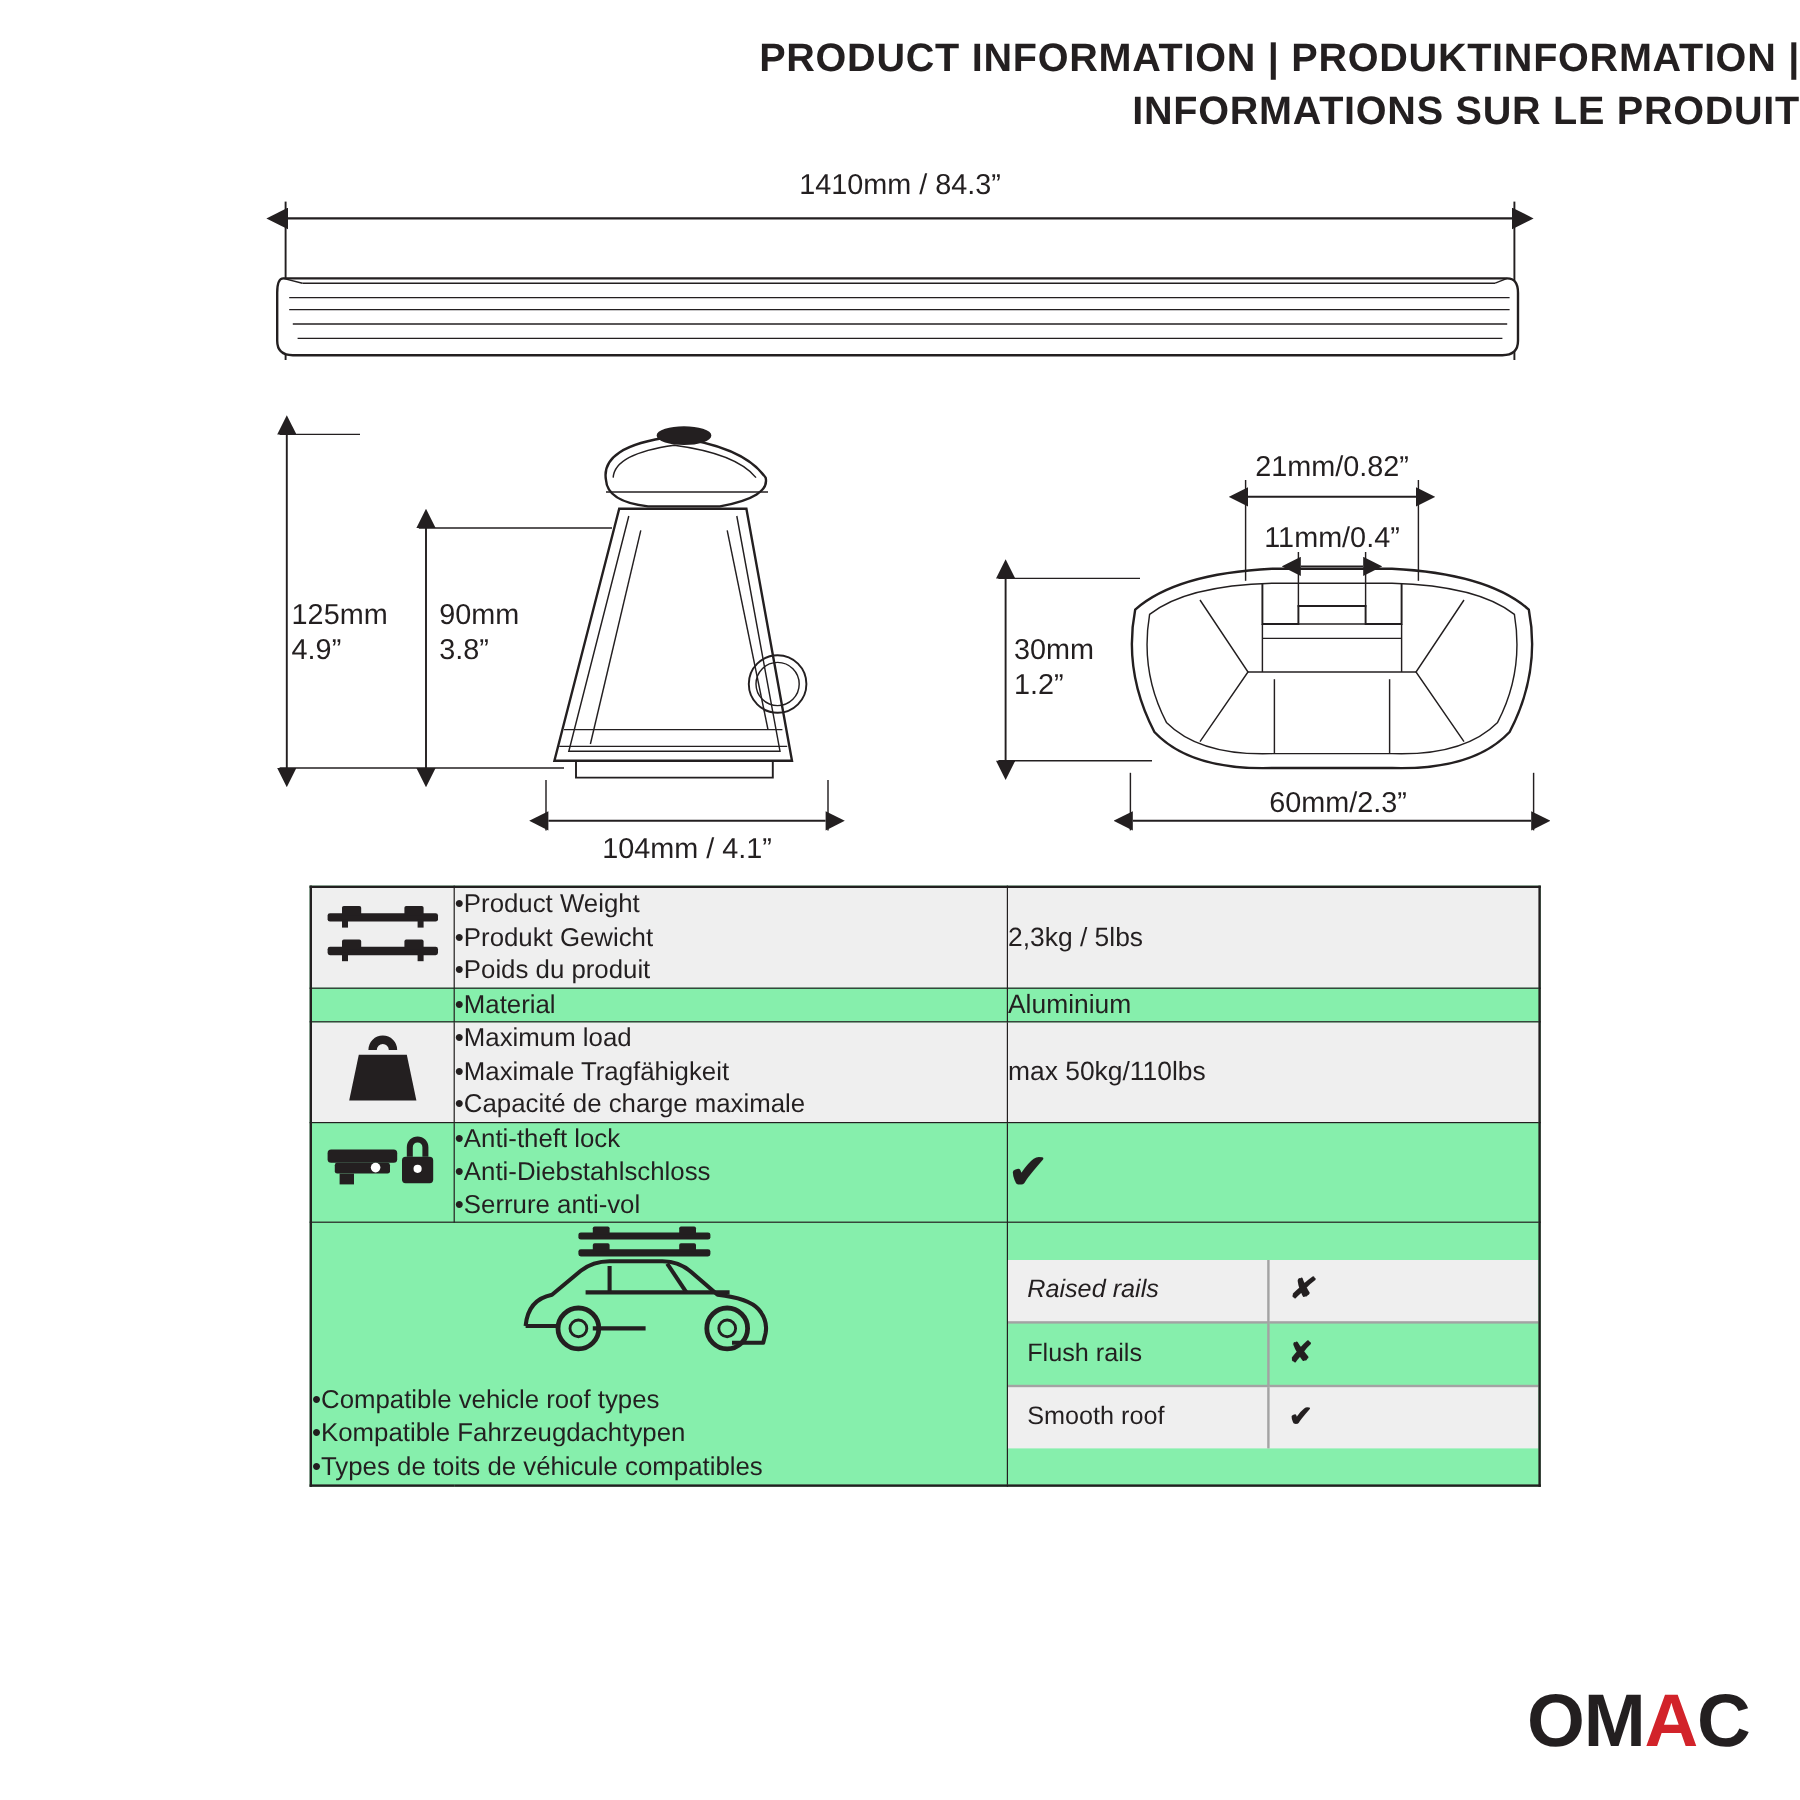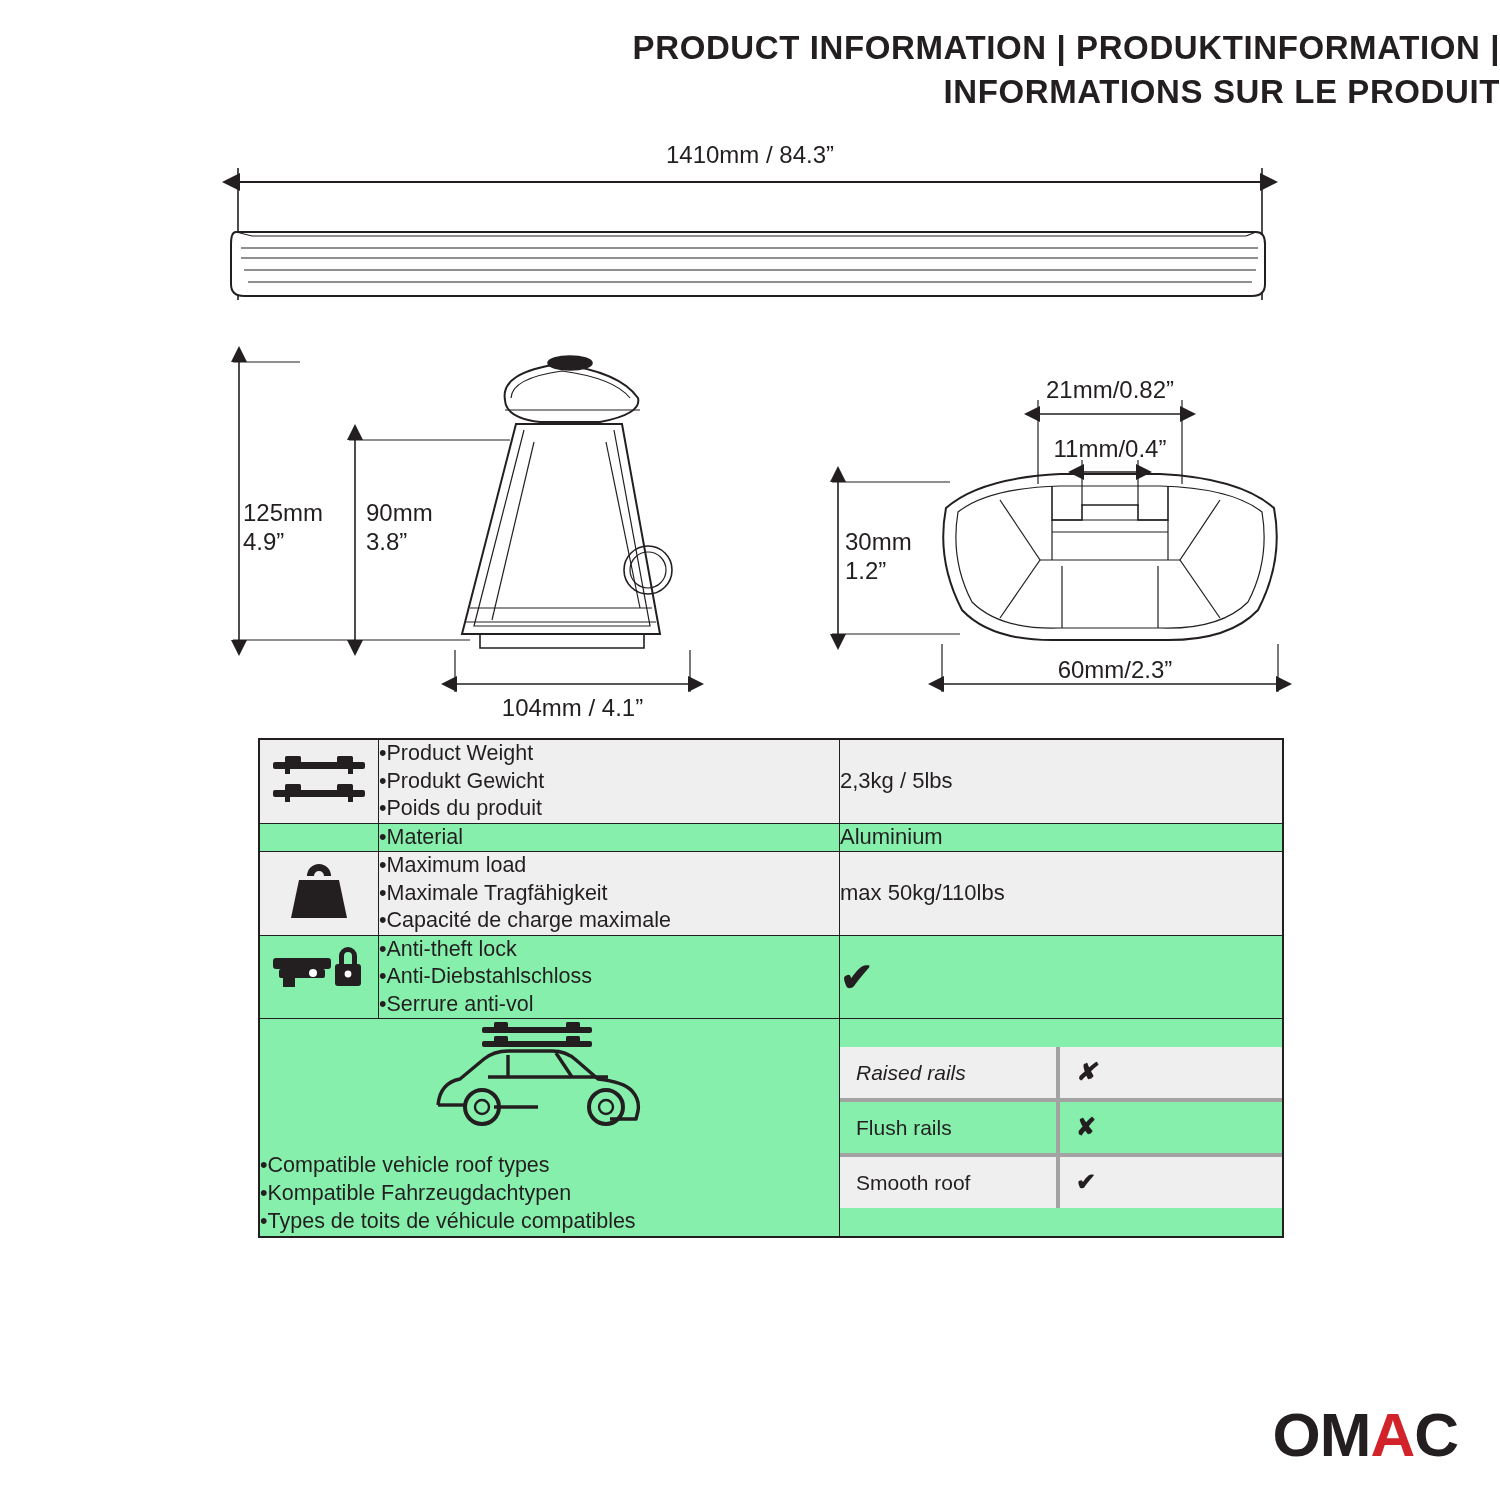--- a/index.html
+++ b/index.html
@@ -64,21 +64,21 @@
   }
   .shade{background:#efefef;}
   .icon-cell{
     width:118px;
     text-align:center;
     vertical-align:middle;
   }
   .tick{font-size:40px;line-height:1;font-weight:bold;}
   .cross{font-size:24px;line-height:1;font-weight:bold;}
   .sub-table{width:100%;border-collapse:collapse;}
-  .sub-table td{border:4px solid #a3a3a3;font-size:21px;padding:13px 0 13px 16px;}
+  .sub-table td{border:2px solid #a3a3a3;font-size:21px;padding:13px 0 13px 16px;}
   .sub-table tr td:first-child{width:200px;}
   .sub-table tr:first-child td{border-top:none;font-style:italic;}
   .sub-table tr:last-child td{border-bottom:none;}
   .sub-table tr td:last-child{border-right:none;}
   .sub-table tr td:first-child{border-left:none;}
   .veh-cell{padding:0 !important;}
   .compat-left{padding:8px 8px 10px 14px;}
   .compat-left .car-icon{text-align:center;padding-bottom:8px;}
   .compat-text{font-size:21.5px;line-height:1.3;}
 

